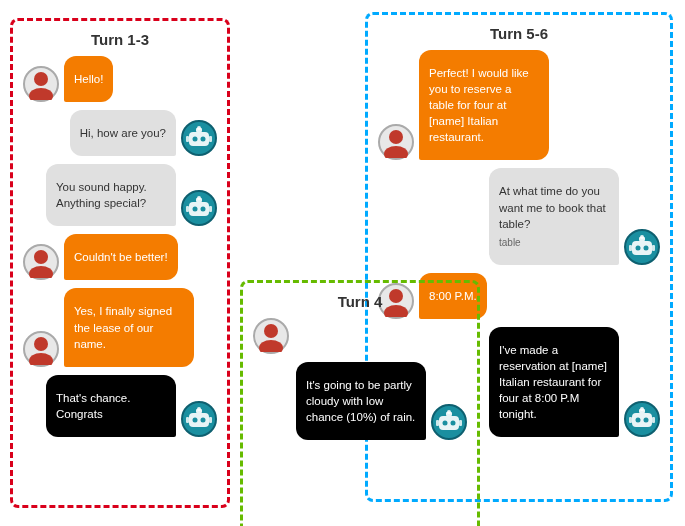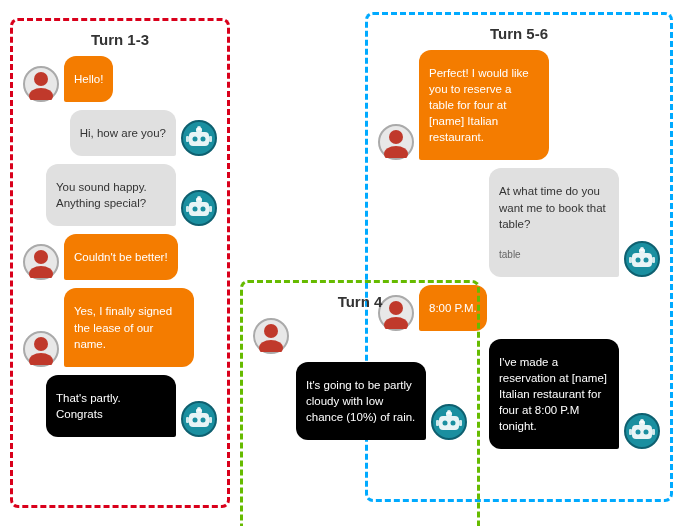--- a/index.html
+++ b/index.html
@@ -133,21 +133,21 @@
     .bot-icon {
       width: 32px;
       height: 32px;
     }
 
     
     .small-label {
       font-size: 10px;
       color: #666;
       display: block;
-      margin-top: 16px;
+      margin-top: 4px;
     }
 
     .panel-title-area {
       text-align: center;
       margin-bottom: 8px;
     }
   </style>
 </head>
 <body>
 
@@ -221,21 +221,21 @@
       <svg class="bot-icon" viewBox="0 0 32 32" xmlns="http://www.w3.org/2000/svg">
         <rect x="6" y="10" width="20" height="14" rx="4" fill="#fff" opacity="0.9"></rect>
         <circle cx="12" cy="17" r="2.5" fill="#1a8fa0"></circle>
         <circle cx="20" cy="17" r="2.5" fill="#1a8fa0"></circle>
         <rect x="13" y="6" width="6" height="4" rx="1" fill="#fff" opacity="0.9"></rect>
         <rect x="3" y="14" width="3" height="6" rx="1" fill="#fff" opacity="0.8"></rect>
         <rect x="26" y="14" width="3" height="6" rx="1" fill="#fff" opacity="0.8"></rect>
         <circle cx="16" cy="6" r="2" fill="#fff" opacity="0.9"></circle>
       </svg>
     </div>
-    <div class="bubble bubble-bot">That's partly. Congrats</div>
+    <div class="bubble bubble-bot">That's chance. Congrats</div>
   </div>
 </div>
 
 <div class="panel panel-turn56">
   <div class="panel-title-area">
     <span class="section-title">Turn 5-6</span>
   </div>
 
   <div class="chat-row user">
     <div class="avatar avatar-user">

